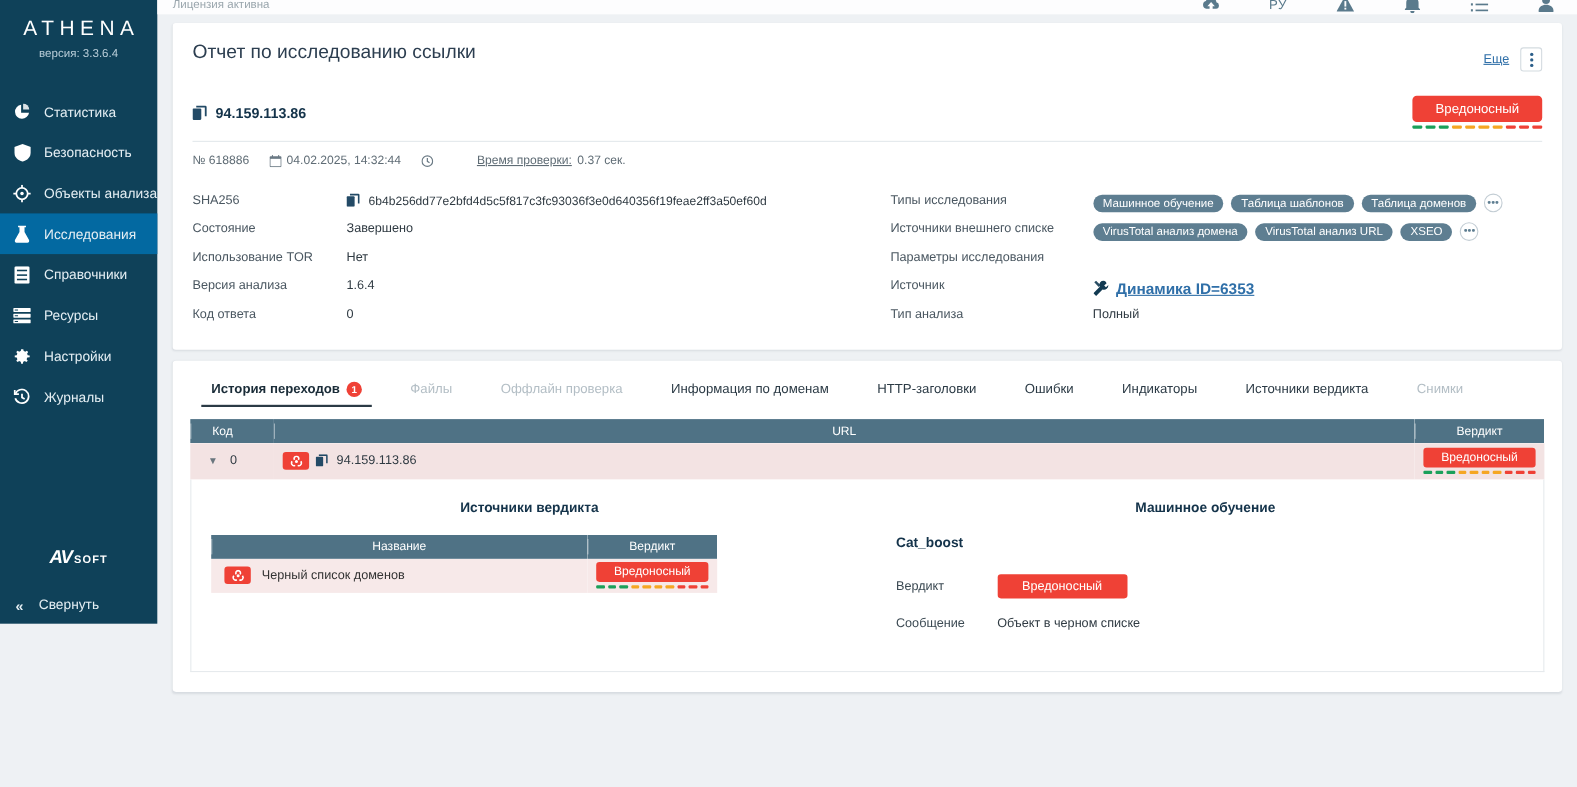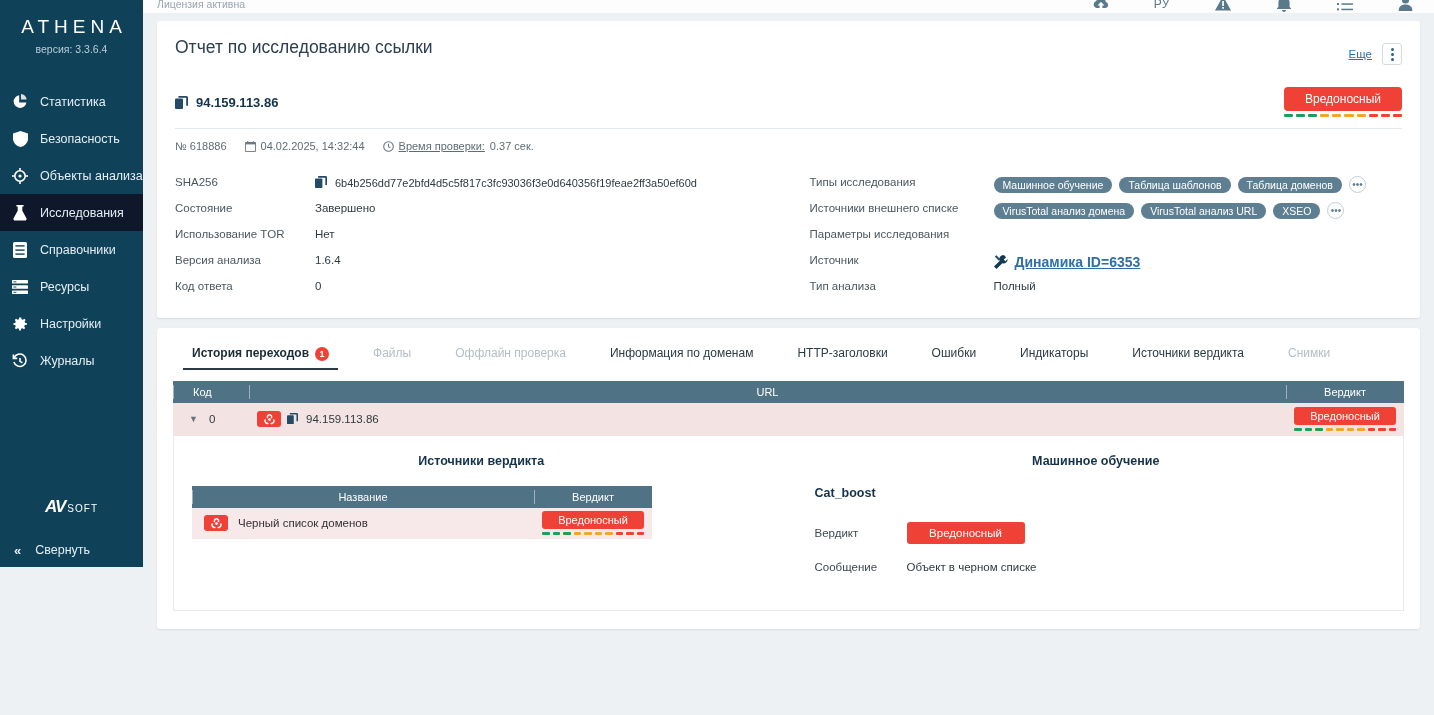--- a/index.html
+++ b/index.html
@@ -29,28 +29,28 @@
     font-weight:400;
     padding-left:5px;
   }
   .brand-ver { font-size:10.5px; color:#b9cdd8; margin-top:5px; }
   .nav { margin-top:28px; display:flex; flex-direction:column; }
   .nav-item {
     height:37px; display:flex; align-items:center;
     padding-left:12px; gap:12px;
     font-size:12.5px; color:#e4eef3; cursor:pointer;
   }
-  .nav-item.active { background:#0f172a; }
+  .nav-item.active { background:#0369a1; }
   .nav-ico { width:16px; height:16px; display:flex; align-items:center; justify-content:center; color:#ffffff; flex:0 0 16px; }
   .nav-ico svg { display:block; }
   .sb-footer { margin-top:auto; }
   .avsoft { text-align:center; padding-bottom:16px; }
   .avsoft-mark { display:inline-flex; align-items:baseline; gap:2px; }
   .avsoft-a { font-size:17px; font-weight:bold; color:#fff; font-style:italic; letter-spacing:-1px;}
-  .avsoft-t { font-size:10px; font-weight:normal; color:#fff; letter-spacing:1px; }
+  .avsoft-t { font-size:10px; font-weight:bold; color:#fff; letter-spacing:1px; }
   .collapse {
     height:34px; display:flex; align-items:center; gap:14px;
     padding-left:14px; font-size:12.5px; color:#e4eef3; cursor:pointer;
   }
   .collapse .chev { font-size:13px; font-weight:bold; }
 
   
   .main { flex:1; height:715px; display:flex; flex-direction:column; background:#eef1f4; }
 
   .topbar {
@@ -90,21 +90,21 @@
     min-width:118px; cursor:pointer;
   }
   .sev-bar { display:flex; gap:3px; margin-top:3px; }
   .sev-bar i { display:block; height:3px; flex:1; border-radius:1px; }
 
   .hr { height:1px; background:#e3e8ec; margin:11px 0 0 0; }
 
   .meta-row { display:flex; align-items:center; gap:18px; margin-top:11px; font-size:11px; color:#5f6c75; }
   .meta-item { display:flex; align-items:center; gap:5px; }
   .meta-item .mi-ico { width:11px; height:11px; color:#6b7a85; display:flex; }
-  .meta-underline { text-decoration:underline; }
+  .meta-underline { text-decoration:underline;margin-left:35px; }
 
   .details { display:flex; margin-top:22px; gap:0; }
   .det-col { flex:1; }
   .det-col.right { padding-left:42px; }
   .det-row { display:flex; align-items:flex-start; min-height:26px; }
   .det-label { width:140px; min-width:140px; font-size:11.5px; color:#4a5761; padding-top:2px; }
   .det-label.wide { width:184px; min-width:184px; }
   .det-value { font-size:11.5px; color:#2f3a42; padding-top:2px; display:flex; align-items:center; gap:7px; flex-wrap:wrap; }
   .hash { font-size:11px; color:#2f3a42; }
   .chip {

